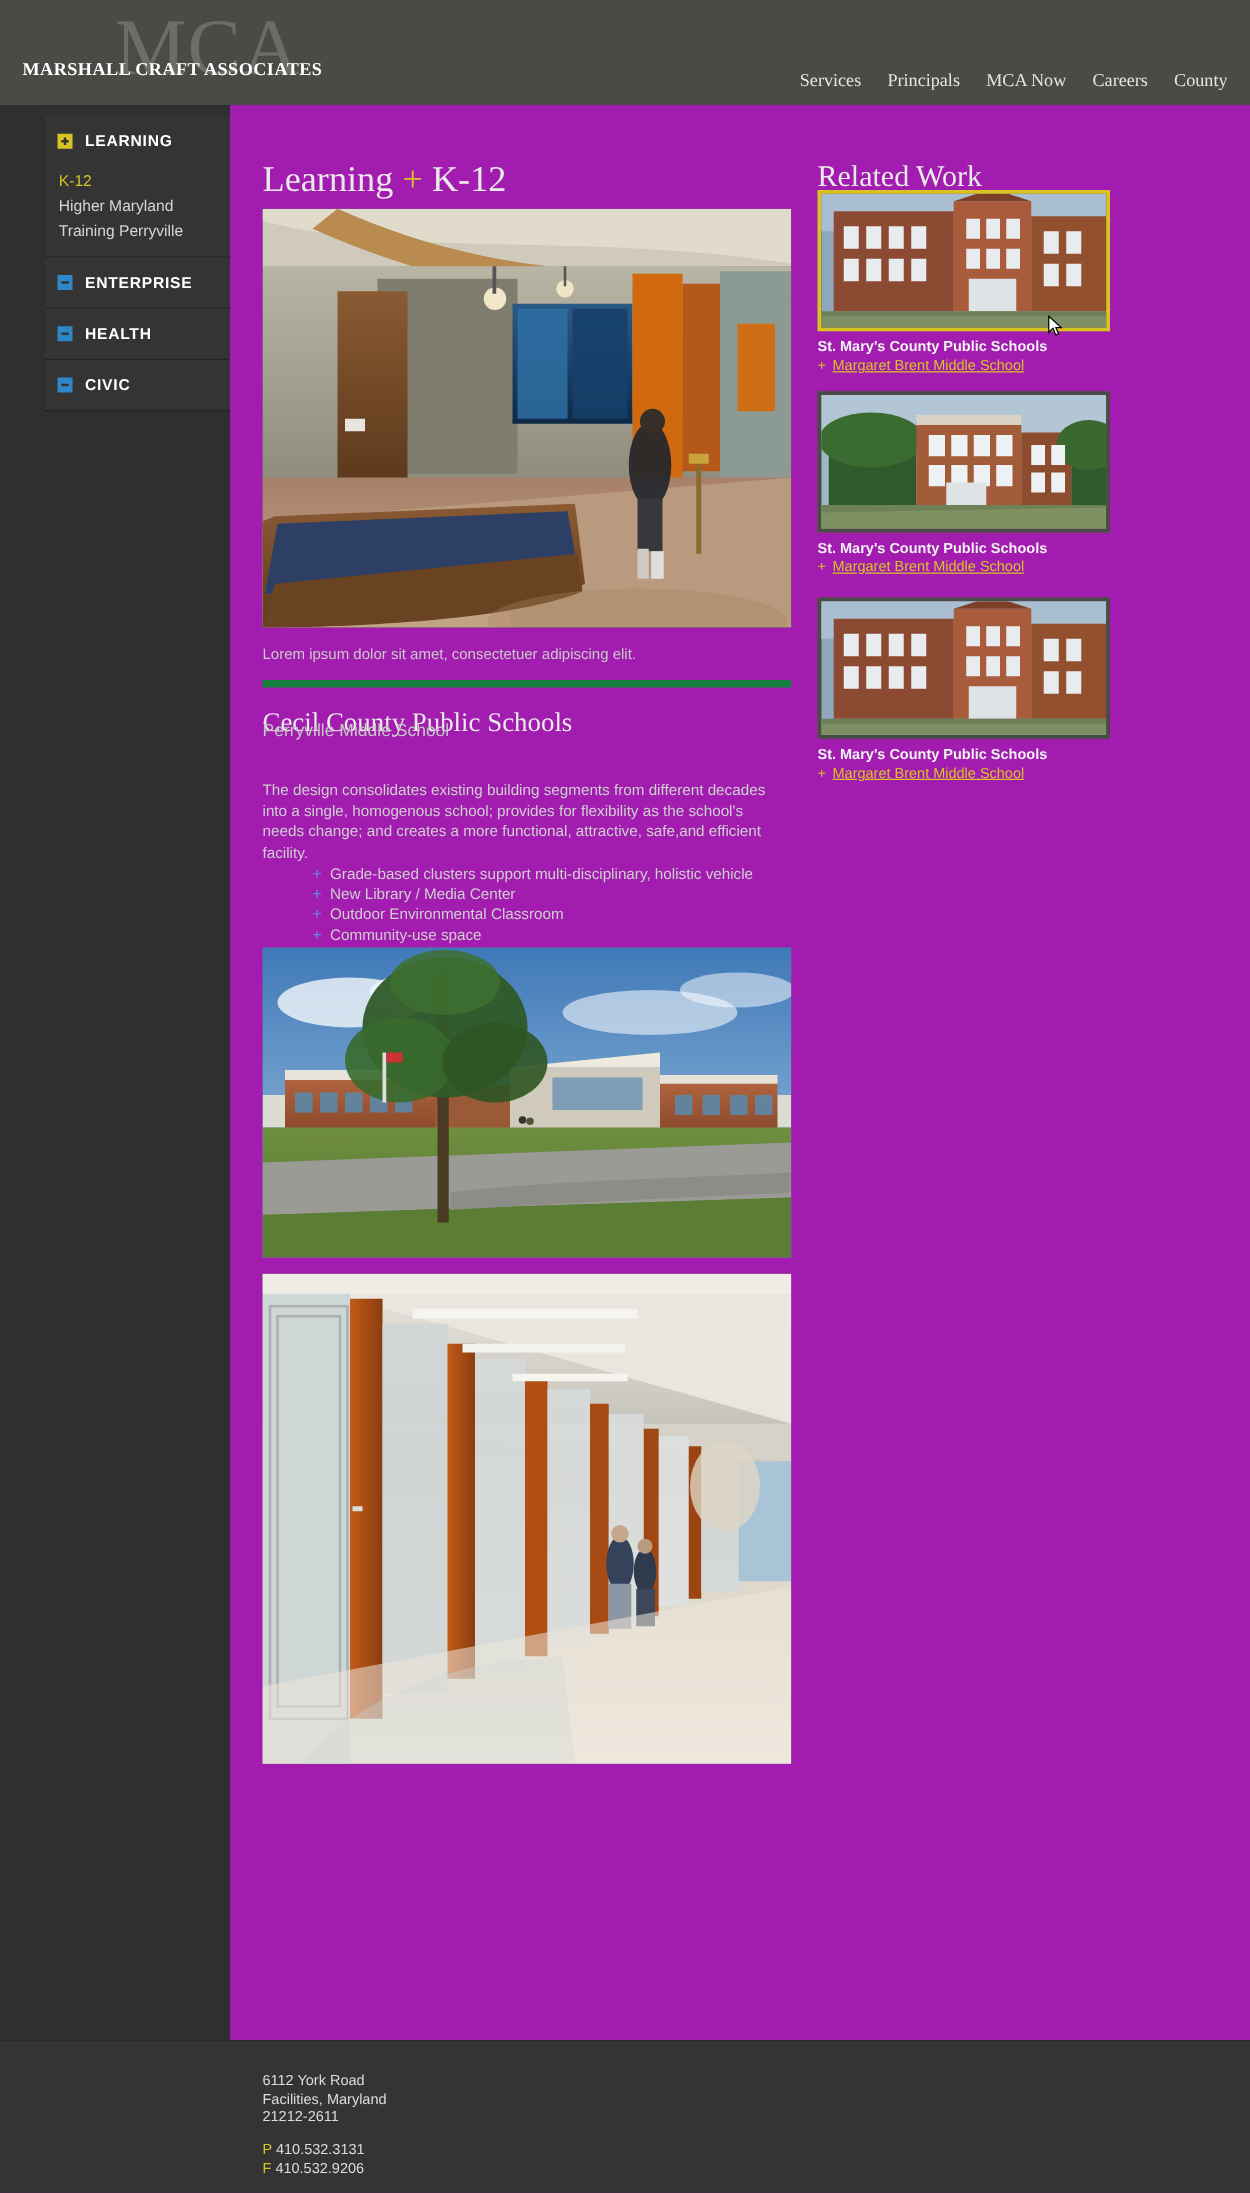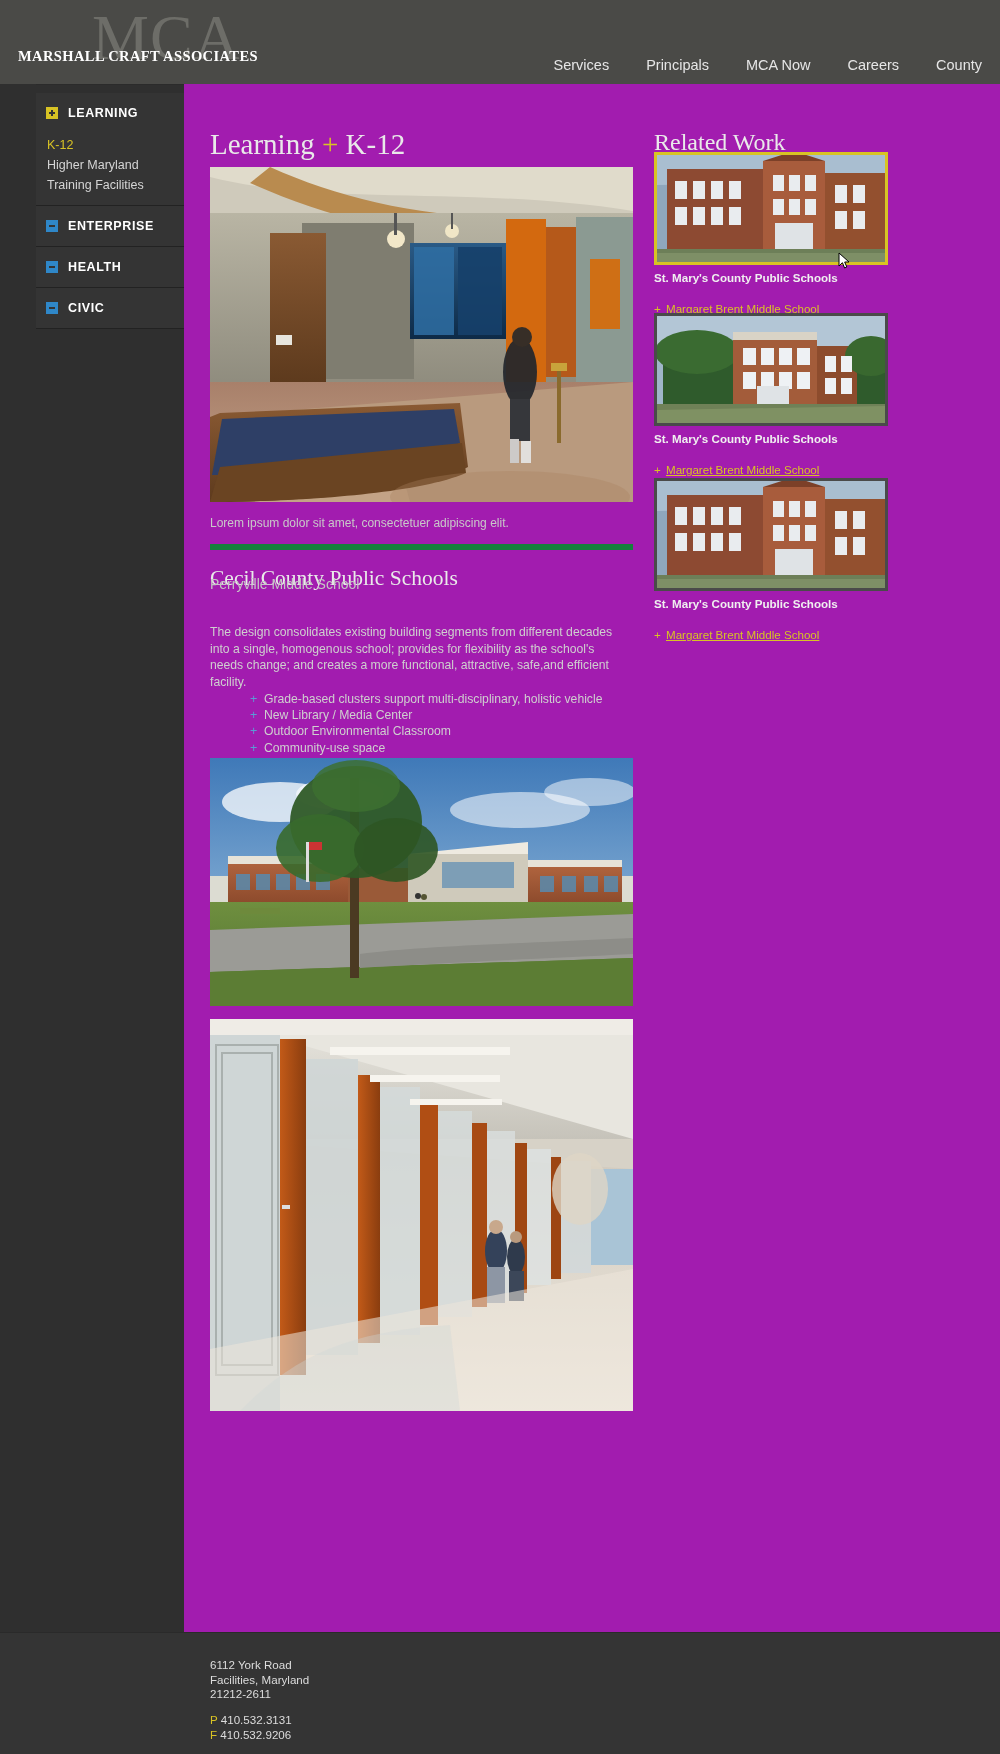--- a/index.html
+++ b/index.html
@@ -60,21 +60,22 @@
     letter-spacing: 0.4px;
     color: #ffffff;
     font-weight: bold;
     white-space: nowrap;
   }
   .topnav {
     position: absolute;
     right: 18px;
     top: 57px;
     display: flex;
-    gap: 37px;
+    gap: 21px;
+    font-family: Liberation Serif, serif;
   }
   .topnav a {
     color: #e6e6e6;
     font-size: 14.5px;
     text-decoration: none;
     white-space: nowrap;
   }
 
   
   .sidebar {
@@ -274,21 +275,21 @@
     background: #7a5b4a;
   }
   .rw.sel .thumb { border-color: #d8c324; }
   .rw .client {
     margin-top: 6px;
     font-size: 11.6px;
     font-weight: bold;
     color: #f0f0f0;
   }
   .rw .link {
-    margin-top: 18px;
+    margin-top: 2px;
     font-size: 11.6px;
     color: #d8c324;
     position: relative;
     padding-left: 12px;
   }
   .rw .link a {
     color: #d8c324;
     text-decoration: underline;
   }
   .rw .link:before {
@@ -368,21 +369,21 @@
   <div class="sidebar">
 
     <div class="side-section">
       <div class="side-head active">
         <span class="sq yellow"></span>
         <span class="lbl">LEARNING</span>
       </div>
       <div class="side-sub">
         <a href="#" class="sel">K-12</a>
         <a href="#">Higher Maryland</a>
-        <a href="#">Training Facilities</a>
+        <a href="#">Training Perryville</a>
       </div>
     </div>
 
     <div class="side-section">
       <div class="side-head">
         <span class="sq blue"></span>
         <span class="lbl">ENTERPRISE</span>
       </div>
     </div>
 

